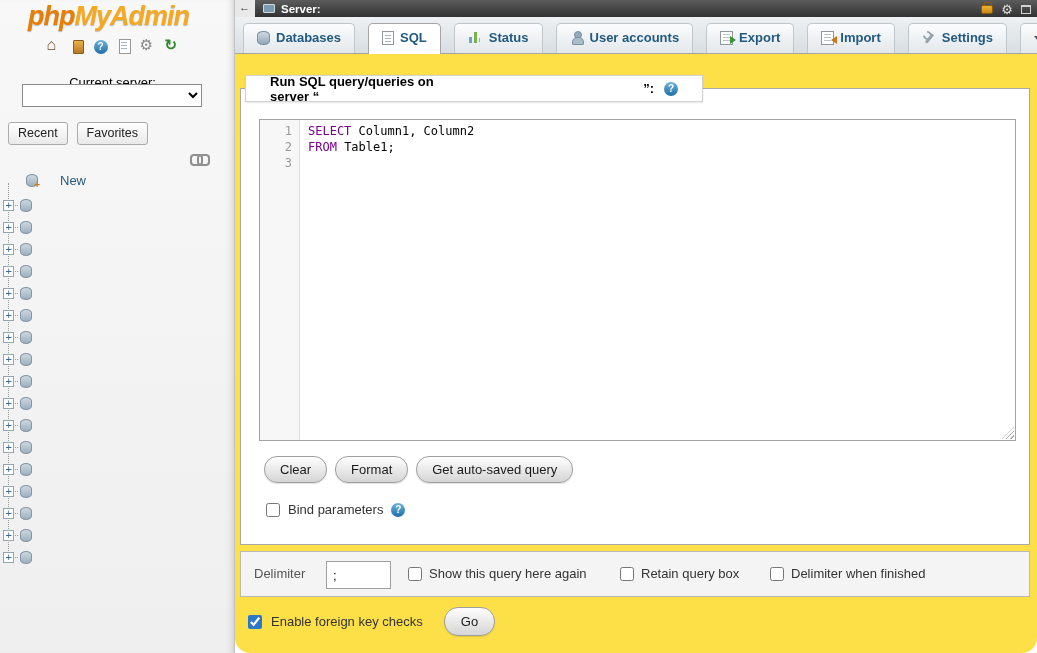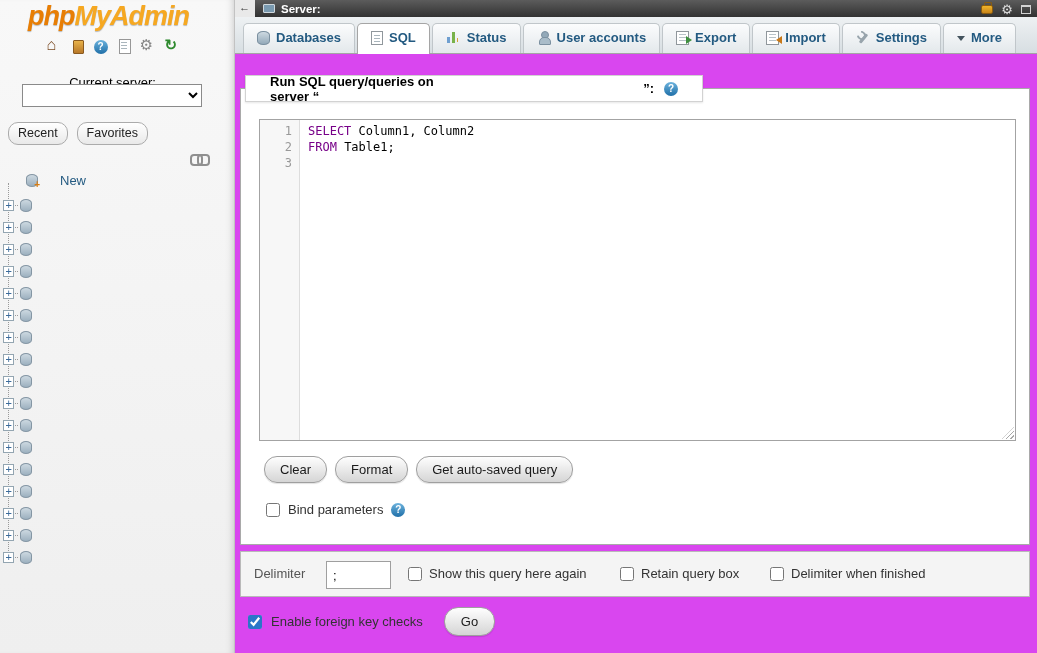--- a/index.html
+++ b/index.html
@@ -19,52 +19,52 @@
   .help-badge{width:14px;height:14px;border-radius:50%;background:linear-gradient(#6db3dd,#1f6fa8);color:#fff;font-size:10px;font-weight:bold;display:inline-flex;align-items:center;justify-content:center;flex:none;}
   .help-badge::before{content:"?";}
   .nicon.help-badge{margin-top:1px;}
   .docs-icon::before{content:"";position:absolute;left:3px;top:1px;width:10px;height:13px;background:#fff;border:1px solid #979797;}
   .docs-icon::after{content:"";position:absolute;left:5px;top:4px;width:6px;height:7px;background:repeating-linear-gradient(#aab6bd 0 1px,transparent 1px 3px);}
   .gear-glyph-icon::before{content:"⚙";font-size:15px;color:#868686;position:absolute;left:0;top:-2px;}
   .refresh-icon::before{content:"↻";font-size:15px;font-weight:bold;color:#2f8a2f;position:absolute;left:1px;top:-2px;}
   .cur-server{position:absolute;top:75px;left:0;width:225px;text-align:center;font-size:13px;color:#000;}
   #server-select{position:absolute;left:22px;top:84px;width:180px;height:23px;font-size:13px;border:1px solid #8a8a8a;background:#fff;}
   .rf-row{position:absolute;left:8px;top:122px;display:flex;gap:9px;}
-  .rf-btn{font-size:12.5px;padding:3px 9px 4px;border:1px solid #ababab;background:linear-gradient(#ffffff,#e9e9e9);border-radius:10px;color:#222;cursor:pointer;}
+  .rf-btn{font-size:12.5px;padding:3px 9px 4px;border:1px solid #ababab;background:linear-gradient(#ffffff,#e9e9e9);border-radius:3px;color:#222;cursor:pointer;}
   .link-icon{position:absolute;right:26px;top:153px;width:18px;height:10px;cursor:pointer;}
   .link-icon::before,.link-icon::after{content:"";position:absolute;top:1px;width:9px;height:8px;border:2px solid #8f8f8f;border-radius:4px;}
   .link-icon::before{left:0;}
   .link-icon::after{left:7px;}
   .new-row{position:absolute;left:26px;top:173px;display:flex;align-items:center;gap:22px;cursor:pointer;}
   .db-cyl{display:inline-block;width:12px;height:13px;background:linear-gradient(#cdd9e1,#9cb0bf);border:1px solid #8496a4;border-radius:6px/4px;position:relative;flex:none;}
   .new-row .db-cyl::after{content:"+";position:absolute;right:-3px;bottom:-4px;color:#d87c10;font-weight:bold;font-size:10px;}
   .new-label{font-size:13px;color:#235a81;}
   #tree-rows{position:absolute;left:0;top:195px;width:225px;}
   #tree-rows::before{content:"";position:absolute;left:8px;top:-12px;bottom:12px;border-left:1px dotted #9a9a9a;}
   .tree-row{position:relative;height:22px;}
   .tree-row::before{content:"";position:absolute;left:9px;top:10px;width:9px;border-top:1px dotted #9a9a9a;}
   .plus-box{position:absolute;left:3px;top:5px;width:11px;height:11px;background:#fff;border:1px solid #93a5b1;cursor:pointer;}
   .plus-box::before{content:"+";position:absolute;left:1.5px;top:-3px;font-size:11px;color:#3a6a9a;line-height:14px;}
   .tree-row .db-cyl{position:absolute;left:20px;top:4px;}
 
   
-  #main{position:absolute;left:235px;top:0;width:802px;height:653px;background:#d946ef;}
+  #main{position:absolute;left:235px;top:0;width:802px;height:653px;background:#fde047;border-radius:15px;}
   .collapse-cell{position:absolute;left:0;top:0;width:20px;height:17px;background:#e9e9e9;cursor:pointer;}
   .collapse-cell::before{content:"←";position:absolute;left:4px;top:1px;font-size:11px;color:#333;}
   .serverbar{position:absolute;left:20px;right:0;top:0;height:17px;background:linear-gradient(#5c5c5c,#323232);display:flex;align-items:center;}
   .monitor-icon{margin-left:8px;width:12px;height:9px;border:1px solid #cfd8dd;background:#7a9ab0;border-radius:1px;flex:none;}
   .server-label{margin-left:6px;font-size:11.5px;font-weight:bold;color:#fff;}
   .bar-icons{position:absolute;right:6px;top:0;height:17px;display:flex;gap:8px;align-items:center;}
   .briefcase-icon{width:12px;height:9px;background:linear-gradient(#f0b429,#c8851a);border:1px solid #8a5c10;border-radius:2px;position:relative;margin-top:2px;cursor:pointer;}
   .briefcase-icon::before{content:"";position:absolute;left:2px;top:-4px;width:6px;height:3px;border:1px solid #8a5c10;border-bottom:none;border-radius:2px 2px 0 0;}
   .gear-icon{cursor:pointer;}
   .gear-icon::before{content:"⚙";color:#dcdcdc;font-size:13px;}
   .maximize-icon{width:10px;height:9px;border:1px solid #d2d2d2;border-top-width:2px;margin-top:1px;cursor:pointer;}
 
-  .tabs{position:absolute;left:0;top:17px;width:802px;height:37px;background:linear-gradient(#eef1f3,#d7dee2);border-bottom:1px solid #a5a5a5;display:flex;align-items:flex-end;padding-left:8px;gap:2px;}
+  .tabs{position:absolute;left:0;top:17px;width:802px;height:37px;background:linear-gradient(#eef1f3,#d7dee2);border-bottom:1px solid #a5a5a5;display:flex;align-items:flex-end;padding-left:8px;gap:13px;}
   .tab{display:flex;align-items:center;gap:6px;padding:6px 13px 8px;font-size:13px;font-weight:bold;color:#235a81;border:1px solid #c0c6ca;border-bottom:none;border-radius:5px 5px 0 0;background:linear-gradient(#fbfcfd,#e3e8eb);cursor:pointer;position:relative;white-space:nowrap;}
   .tab.active{background:#fff;border-color:#a5a5a5;}
   .tab.active::after{content:"";position:absolute;left:0;right:0;bottom:-1px;height:1px;background:#fff;}
   .ticon{display:inline-block;position:relative;flex:none;}
   .database-icon{width:13px;height:14px;background:linear-gradient(#cdd9e1,#93a9b9);border:1px solid #7b90a0;border-radius:6px/4px;}
   .sql-file-icon{width:12px;height:14px;background:#fff;border:1px solid #90979c;}
   .sql-file-icon::before{content:"";position:absolute;left:2px;right:2px;top:3px;height:8px;background:repeating-linear-gradient(#aab6bd 0 1px,transparent 1px 3px);}
   .status-icon{width:15px;height:13px;}
   .status-icon::before{content:"";position:absolute;left:1px;bottom:1px;width:3px;height:6px;background:#6f9fd0;box-shadow:9px 3px 0 -3px #d8a13a, 9px 0 0 -1px #d8a13a;}
   .status-icon::after{content:"";position:absolute;left:6px;bottom:1px;width:3px;height:11px;background:#79b24a;}

